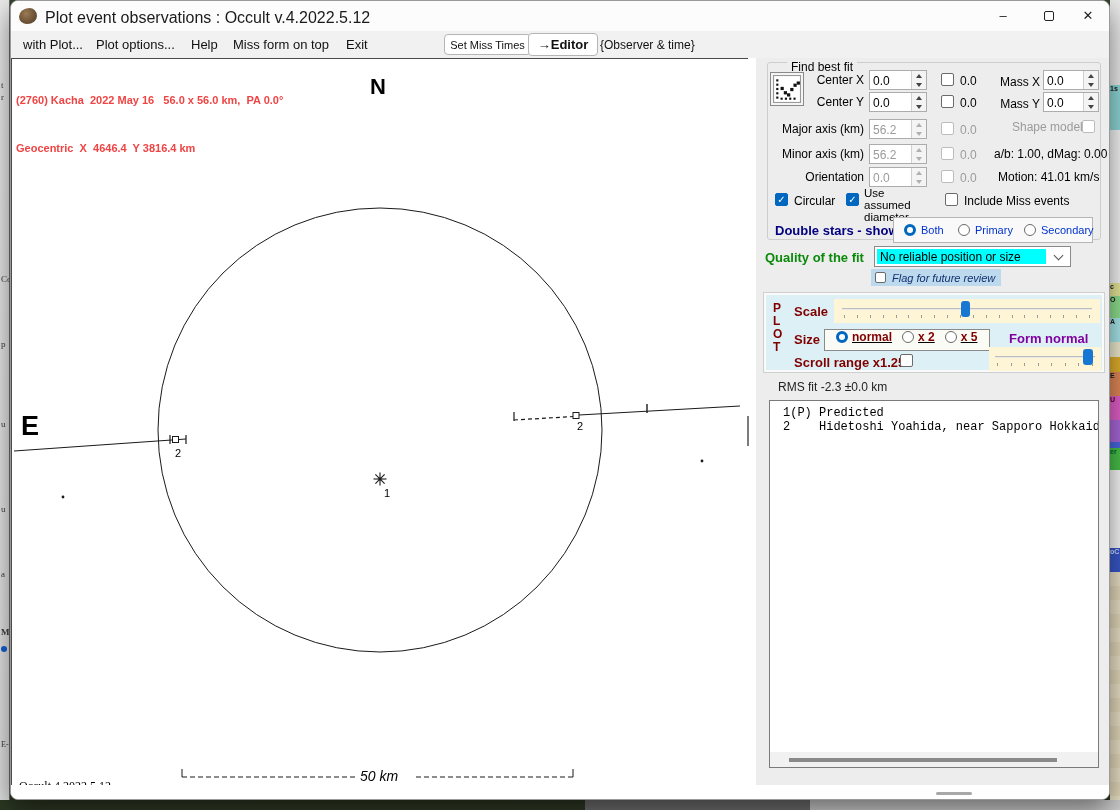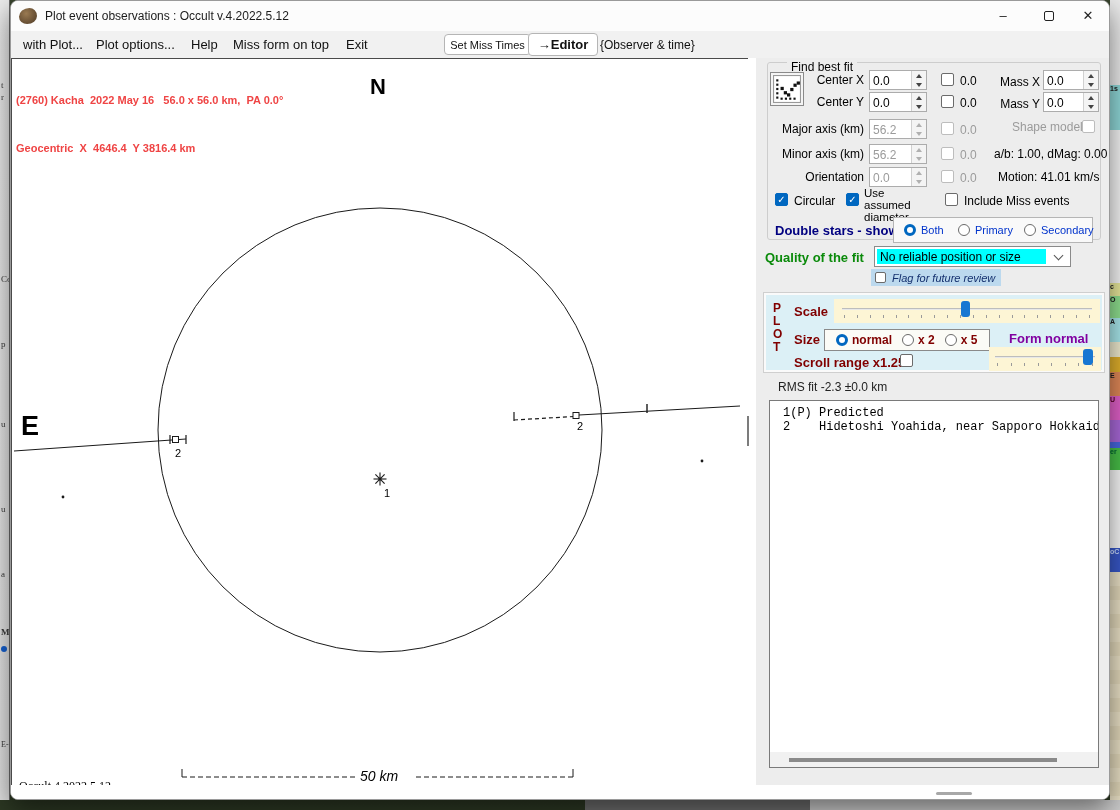--- a/index.html
+++ b/index.html
@@ -13,21 +13,21 @@
   #right-sliver { left:1110px; top:0; width:10px; height:800px; overflow:hidden; font-size:7px; font-weight:bold; color:#222; }
   #right-sliver .blk { width:10px; overflow:hidden; }
   #bar-dark  { left:585px; top:800px; width:225px; height:10px; background:#6e6e6e; }
   #bar-light { left:810px; top:800px; width:310px; height:10px; background:#cdcdcd; }
 
   
   #win { left:10px; top:0; width:1100px; height:800px; background:#ffffff; border-radius:8px; overflow:hidden; box-shadow:0 10px 28px rgba(0,0,0,.5); border:1px solid #9a9a9a; }
 
   #titlebar { left:0; top:0; width:1100px; height:30px; background:#fcfcfc; }
   #app-icon { left:8px; top:7px; width:18px; height:16px; background:radial-gradient(circle at 40% 35%, #9a7a52, #6b5236 60%, #4a3a26); border-radius:58% 42% 55% 45%/55% 50% 50% 45%; }
-  #title-text { left:34px; top:8px; font-size:12px; color:#1b1b1b; white-space:pre; }
+  #title-text { left:34px; top:8px; font-size:16px; color:#1b1b1b; white-space:pre; }
   .cap-btn { top:0; width:46px; height:29px; display:flex; align-items:center; justify-content:center; font-size:13px; color:#222; }
   #btn-min { left:969px; } #btn-max { left:1015px; } #btn-close { left:1054px; }
   #max-glyph { width:10px; height:10px; border:1.2px solid #222; border-radius:2px; }
 
   #menubar { left:0; top:30px; width:1100px; height:27px; background:#f1f1f1; font-size:13px; color:#111; }
   .menu-item { top:6px; cursor:default; }
   #btn-misstimes { left:433px; top:3px; width:87px; height:21px; background:#fff; border:1px solid #b5b5b5; border-radius:4px; font-size:11px; display:flex; align-items:center; justify-content:center; }
   #btn-editor { left:517px; top:2px; width:70px; height:23px; background:#fff; border:1px solid #b5b5b5; border-radius:4px; font-size:13px; font-weight:bold; display:flex; align-items:center; justify-content:center; }
   #observer-label { left:589px; top:7px; font-size:12px; }
 
@@ -75,21 +75,21 @@
   #flag-label { font-size:11px; font-style:italic; color:#14306e; white-space:nowrap; }
 
   #plot-panel { left:8px; top:235px; width:340px; height:79px; background:#dcf0f6; border:2px solid #fafafa; outline:1px solid #cfcfcf; }
   .plotletter { left:7px; font-size:12px; font-weight:bold; color:#800000; }
   .maroon-lbl { font-size:13px; font-weight:bold; color:#800000; white-space:nowrap; }
   .slider-box { background:#fdf5d5; }
   .track { position:absolute; height:2px; background:#bdbdbd; border-bottom:1px solid #e8e8e8; }
   .thumb { position:absolute; width:9px; height:16px; background:#1877d2; border-radius:3px; }
   .ticks { position:absolute; display:flex; justify-content:space-between; }
   .ticks i { width:1px; height:3px; background:#9a9a9a; }
-  #size-group { left:58px; top:34px; width:166px; height:22px; background:#fbfbf6; border:1px solid #8a8a8a; display:flex; align-items:center; gap:10px; padding-left:11px; }
+  #size-group { left:58px; top:34px; width:166px; height:22px; background:#fbfbf6; border:1px solid #8a8a8a; display:flex; align-items:flex-start; gap:10px; padding-left:11px;text-decoration:underline; }
   .size-opt { display:flex; align-items:center; gap:4px; font-size:12px; font-weight:bold; color:#800000; white-space:nowrap; }
   #form-opacity-label { left:243px; top:36px; font-size:13px; font-weight:bold; color:#8000a0; }
 
   #rms-label { left:22px; top:322px; font-size:12px; color:#222; }
 
   #obs-list { left:13px; top:342px; width:330px; height:368px; background:#fff; border:1px solid #7a7a7a; overflow:hidden; }
   .obs-line { font-family:"Liberation Mono","DejaVu Sans Mono",monospace; font-size:12px; white-space:pre; line-height:14px; }
   #obs-hscroll { position:absolute; left:0; bottom:0; width:328px; height:15px; background:#f1f1f1; }
   #obs-hthumb { position:absolute; left:19px; top:6px; width:268px; height:4px; background:#8a8a8a; }
 

